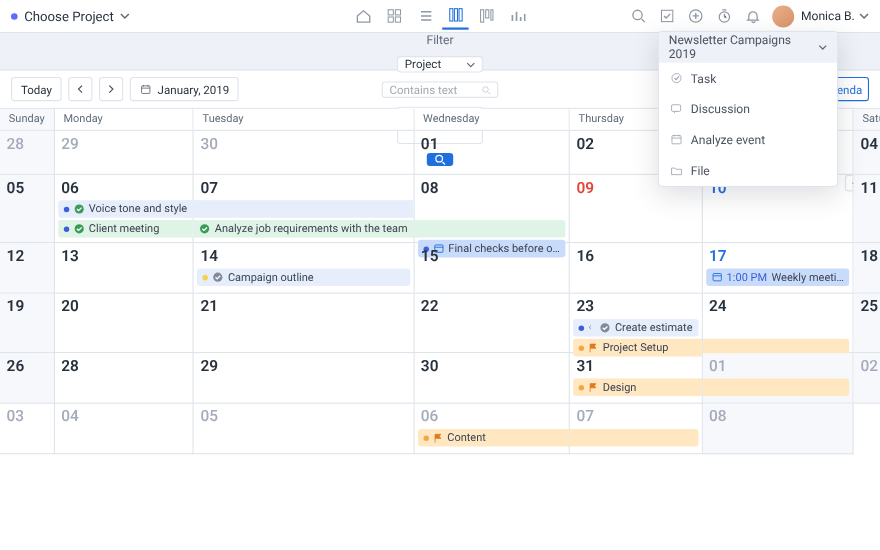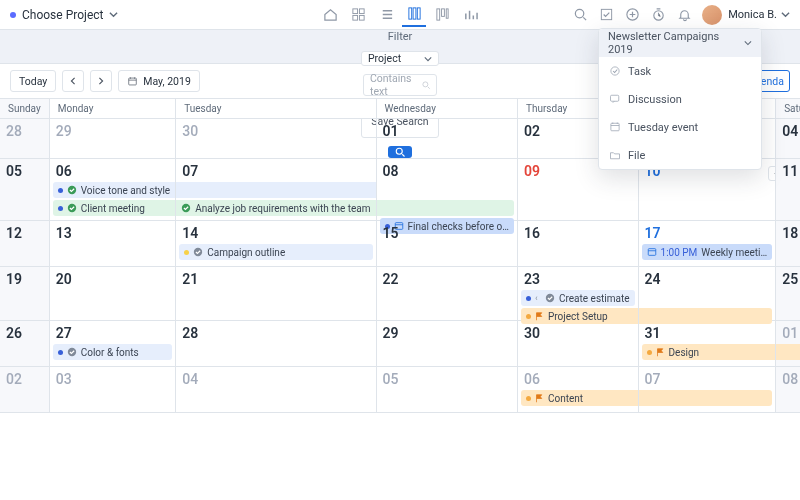--- a/index.html
+++ b/index.html
@@ -31,21 +31,21 @@
   .nav-icon.active{color:var(--blue);border-bottom:2px solid var(--blue);border-radius:0;}
   .right-icons{margin-left:auto;display:flex;align-items:center;gap:2px;}
   .avatar{width:20px;height:20px;border-radius:50%;background:linear-gradient(135deg,#e8b088,#d8926a);margin:0 4px;}
   .user-name{font-size:11px;margin-right:2px;}
 
   
   .filterbar{height:34px;background:var(--bg-header);border-bottom:1px solid var(--border);display:flex;align-items:center;padding:0 10px;gap:8px;flex-direction:column;}
   .label{color:var(--muted-dark);font-size:11px;}
   .select,.textin,.btn{height:22px;border:1px solid var(--border);background:#fff;border-radius:3px;font-size:10.5px;display:flex;align-items:center;padding:0 6px;}
   .select{width:78px;justify-content:space-between;cursor:pointer;}
-  .textin{width:74px;color:#a0a8b3;position:relative;}
+  .textin{width:106px;color:#a0a8b3;position:relative;}
   .textin .mag{position:absolute;right:5px;color:#b4bac3;}
   .btn{cursor:pointer;color:#4a5360;padding:16px 9px;}
   .iconbtn{width:24px;height:22px;background:var(--blue);border-radius:3px;display:flex;align-items:center;justify-content:center;color:#fff;cursor:pointer;}
   .gear{margin-left:auto;width:22px;height:22px;border:1px solid var(--border);background:#fff;border-radius:3px;display:flex;align-items:center;justify-content:center;color:#6b7480;cursor:pointer;}
 
   
   .toolbar{height:34px;display:flex;align-items:center;padding:0 10px;gap:6px;position:relative;}
   .tbtn{height:22px;border:1px solid var(--border);border-radius:3px;background:#fff;font-size:10.5px;display:flex;align-items:center;padding:0 8px;cursor:pointer;}
   .navbtn{width:22px;justify-content:center;padding:0;}
   .month-pick{gap:5px;}
@@ -237,21 +237,21 @@
         </span>
       <span>Discussion</span>
     </div>
     <div class="dd-item">
       <span class="ico">
           <svg width="12" height="12" viewBox="0 0 16 16">
             <rect x="2.5" y="3" width="11" height="10" rx="1" fill="none" stroke="#9aa3b0"></rect>
             <path d="M2.5 6h11M5 2v2M11 2v2" stroke="#9aa3b0"></path>
           </svg>
         </span>
-      <span>Tuesday event</span>
+      <span>Analyze event</span>
     </div>
     <div class="dd-item">
       <span class="ico">
           <svg width="12" height="12" viewBox="0 0 16 16">
             <path d="M2 5h4l1.5 1.5H14v6.5H2z" fill="none" stroke="#9aa3b0"></path>
           </svg>
         </span>
       <span>File</span>
     </div>
   </div>
@@ -267,21 +267,21 @@
   <div class="tbtn navbtn">
       <svg width="8" height="8" viewBox="0 0 10 10">
         <path d="M3 1l4 4-4 4" fill="none" stroke="#4a5360" stroke-width="1.4"></path>
       </svg>
     </div>
   <div class="tbtn month-pick">
     <svg width="11" height="11" viewBox="0 0 16 16">
         <rect x="2.5" y="3" width="11" height="10" rx="1" fill="none" stroke="#4a5360"></rect>
         <path d="M2.5 6h11M5 2v2M11 2v2" stroke="#4a5360"></path>
       </svg>
-    <span>May, 2019</span>
+    <span>January, 2019</span>
   </div>
   <div class="agenda">Agenda</div>
 </div>
 
 <div class="calendar">
   <div class="dayhead weekend-bg">Sunday</div>
   <div class="dayhead">Monday</div>
   <div class="dayhead">Tuesday</div>
   <div class="dayhead">Wednesday</div>
   <div class="dayhead">Thursday</div>
@@ -441,31 +441,20 @@
     <div class="ev ev-orange ev-span" style="margin-right:3px;border-top-right-radius:3px;border-bottom-right-radius:3px"></div>
   </div>
   <div class="cell weekend-bg" style="height:54px">
       <div class="daynum">25</div>
     </div>
 
   <div class="cell weekend-bg" style="height:46px">
       <div class="daynum">26</div>
     </div>
   <div class="cell" style="height:46px">
-    <div class="daynum">27</div>
-    <div class="ev ev-blue">
-      <span class="evdot d-blue"></span>
-      <svg class="check" viewBox="0 0 12 12">
-          <circle cx="6" cy="6" r="5" fill="#808a99"></circle>
-          <path d="M3.5 6l1.8 1.8L8.6 4.5" stroke="#fff" stroke-width="1.4" fill="none"></path>
-        </svg>
-      <span>Color &amp; fonts</span>
-    </div>
-  </div>
-  <div class="cell" style="height:46px">
       <div class="daynum">28</div>
     </div>
   <div class="cell" style="height:46px">
       <div class="daynum">29</div>
     </div>
   <div class="cell" style="height:46px">
       <div class="daynum">30</div>
     </div>
   <div class="cell" style="height:46px">
     <div class="daynum">31</div>

